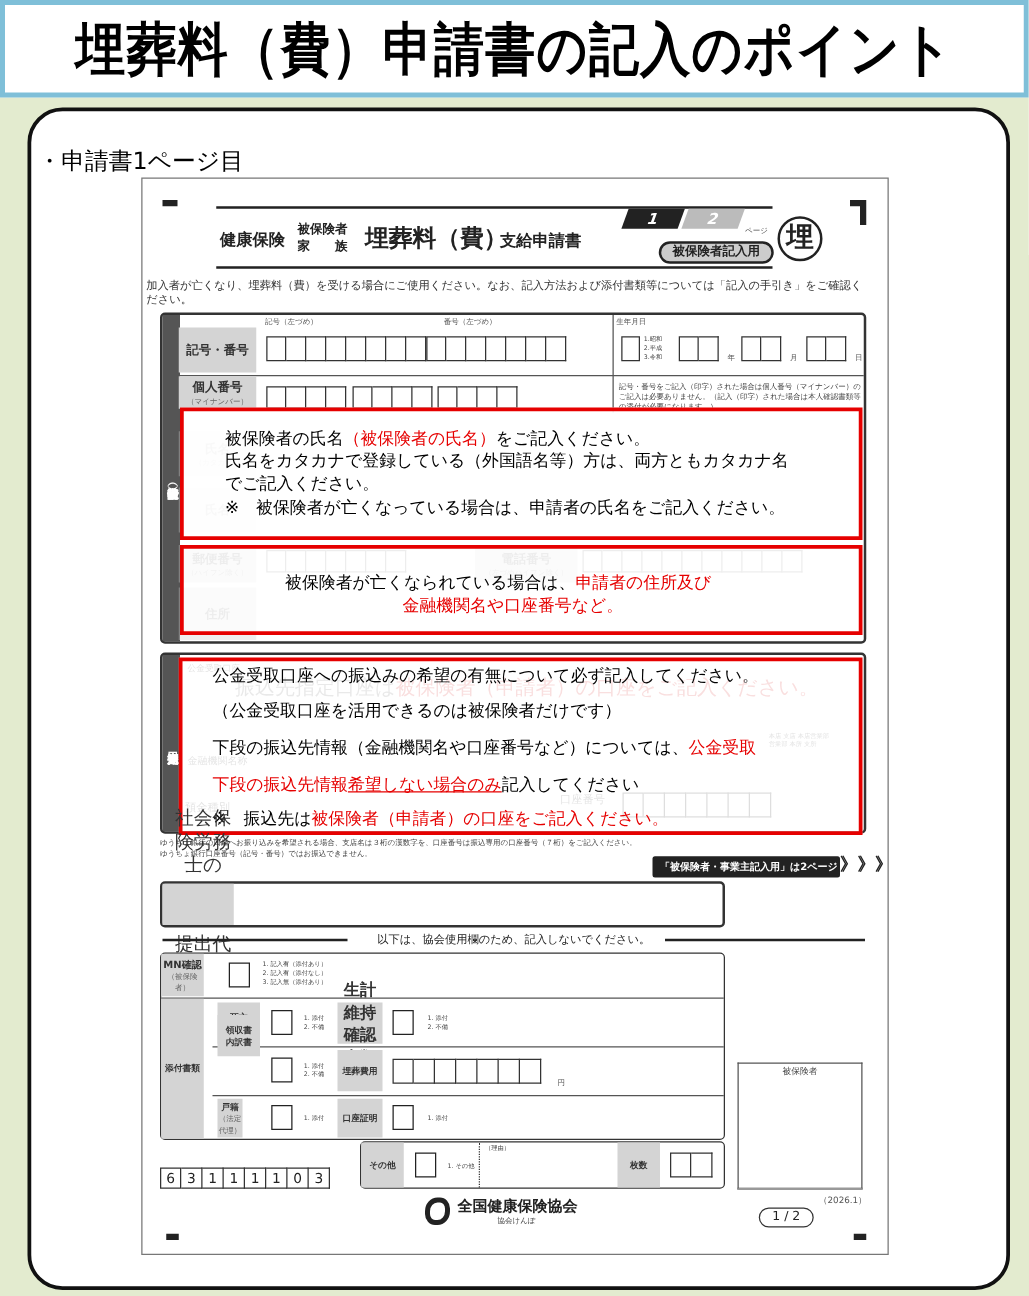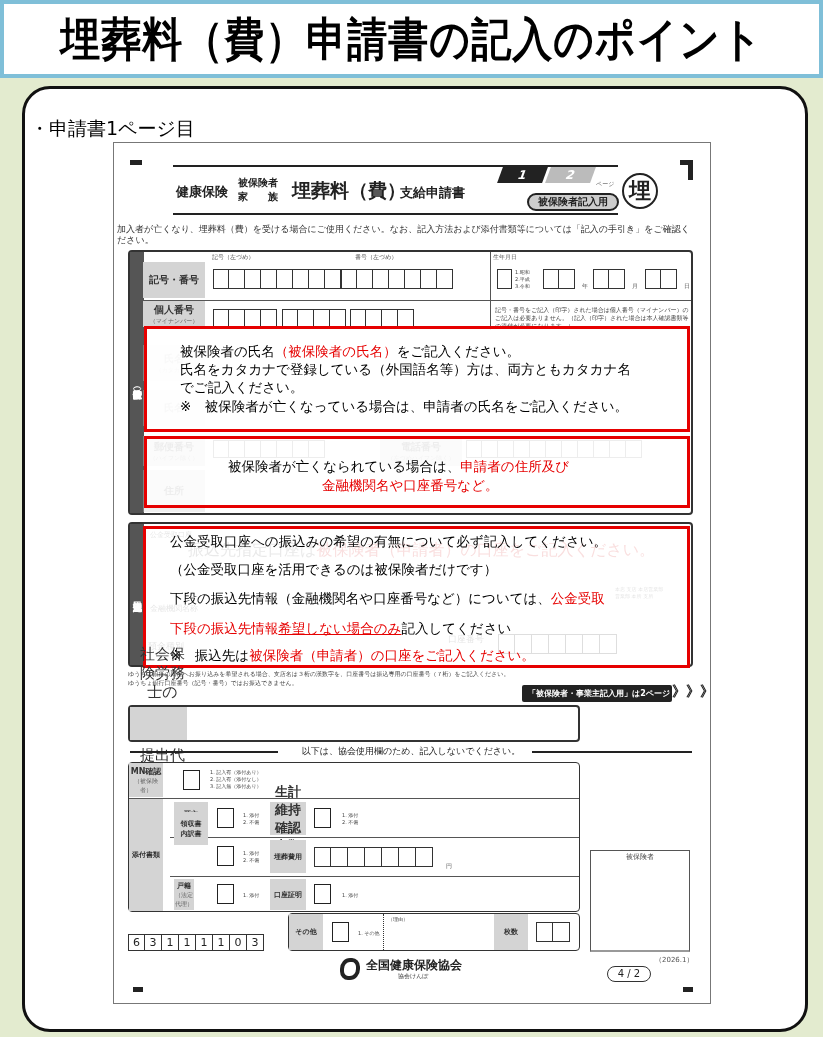--- a/index.html
+++ b/index.html
@@ -368,17 +368,17 @@
     <span>1</span>
     <span>1</span>
     <span>1</span>
     <span>0</span>
     <span>3</span>
 </div>
 
 <div class="stamp-box"></div>
 <div class="stamp-label">被保険者</div>
 <div class="version">（2026.1）</div>
-<div class="page-oval">4 / 2</div>
+<div class="page-oval">1 / 2</div>
 
 <div class="org-logo"></div>
 <div class="org-name">全国健康保険協会</div>
 <div class="org-sub">協会けんぽ</div>
 
 </body></html>

